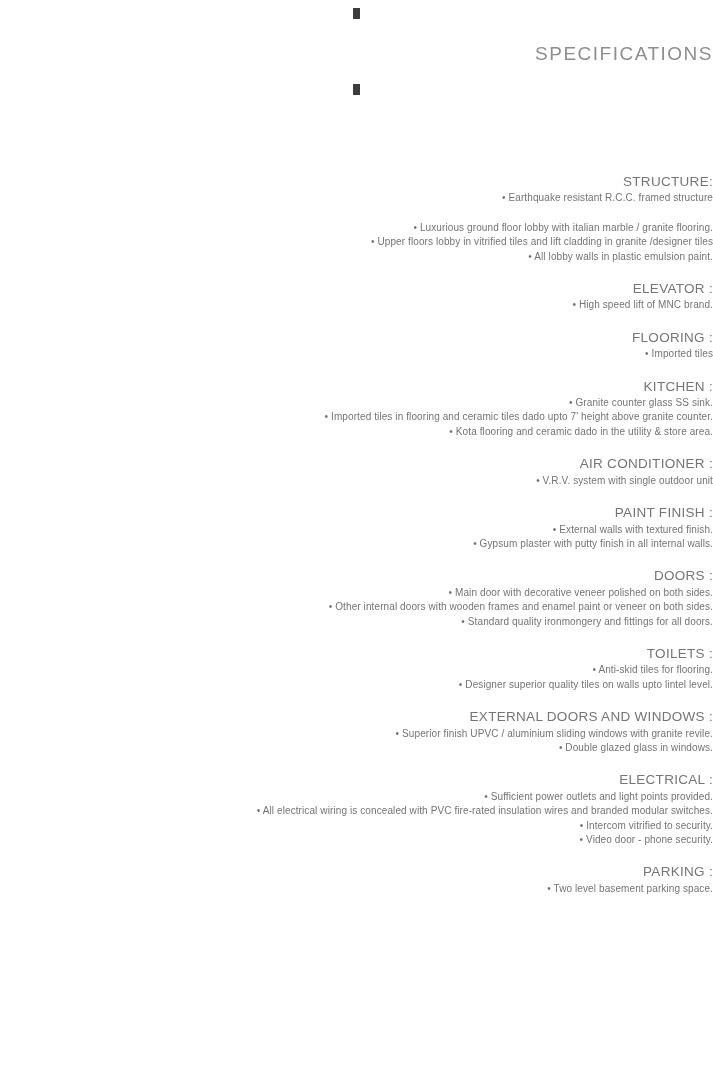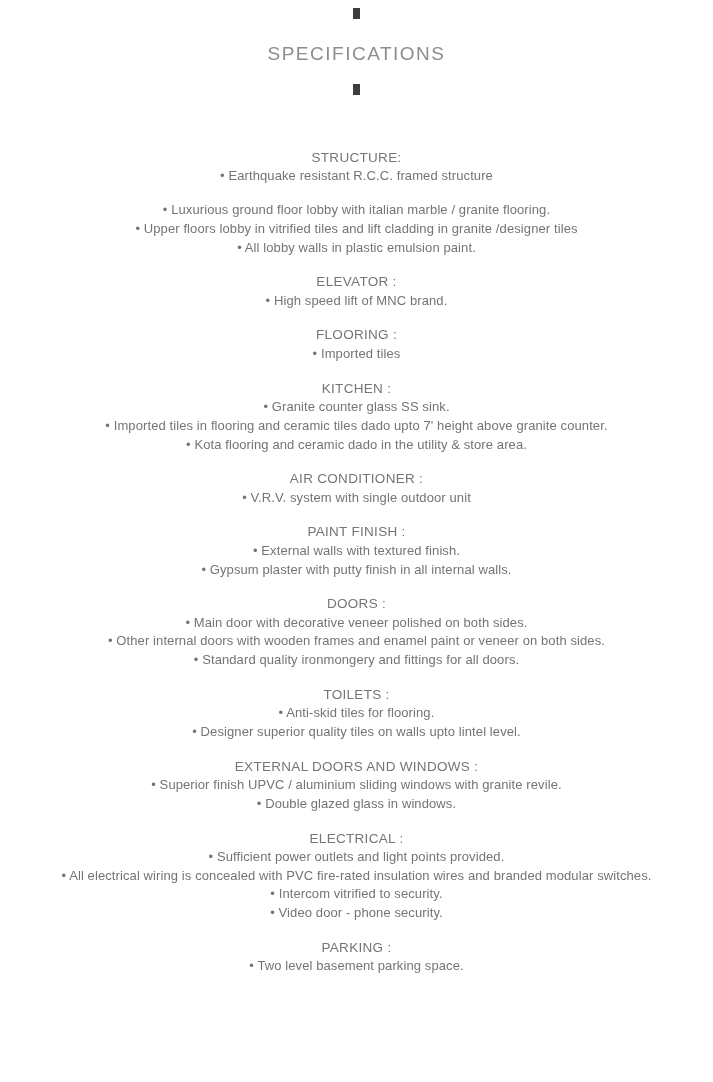--- a/index.html
+++ b/index.html
@@ -8,56 +8,56 @@
     background: #ffffff;
   }
   .page {
     position: relative;
     width: 713px;
     height: 1082px;
     margin: 0 auto;
     background: #ffffff;
     font-family: "Liberation Sans", sans-serif;
     color: #747474;
-    text-align: center;
+    text-align: right;
     overflow: hidden;
   }
   .mark {
     width: 7px;
     height: 11px;
     background: #3d3d3d;
     margin: 0 auto;
   }
   .mark-top { margin-top: 8px; }
   .mark-bottom { margin-top: 21px; }
   .title {
     margin: 25px 0 0 0;
     font-size: 19px;
     font-weight: normal;
     letter-spacing: 1.5px;
     color: #8d8d8d;
     line-height: 19px;
   }
   .sections {
-    margin-top: 53px;
+    margin-top: 77px;
   }
   .spec-section {
     margin: 0 0 15px 0;
   }
   .spec-heading {
     margin: 0;
     font-size: 13.5px;
     font-weight: normal;
     line-height: 1.44;
     letter-spacing: 0.3px;
     color: #757575;
   }
   .spec-item {
     margin: 0;
-    font-size: 13px;
+    font-size: 10px;
     line-height: 1.44;
     letter-spacing: 0.1px;
     color: #747474;
     white-space: nowrap;
   }
 </style>
 </head>
 <body>
 
 <div class="page">

